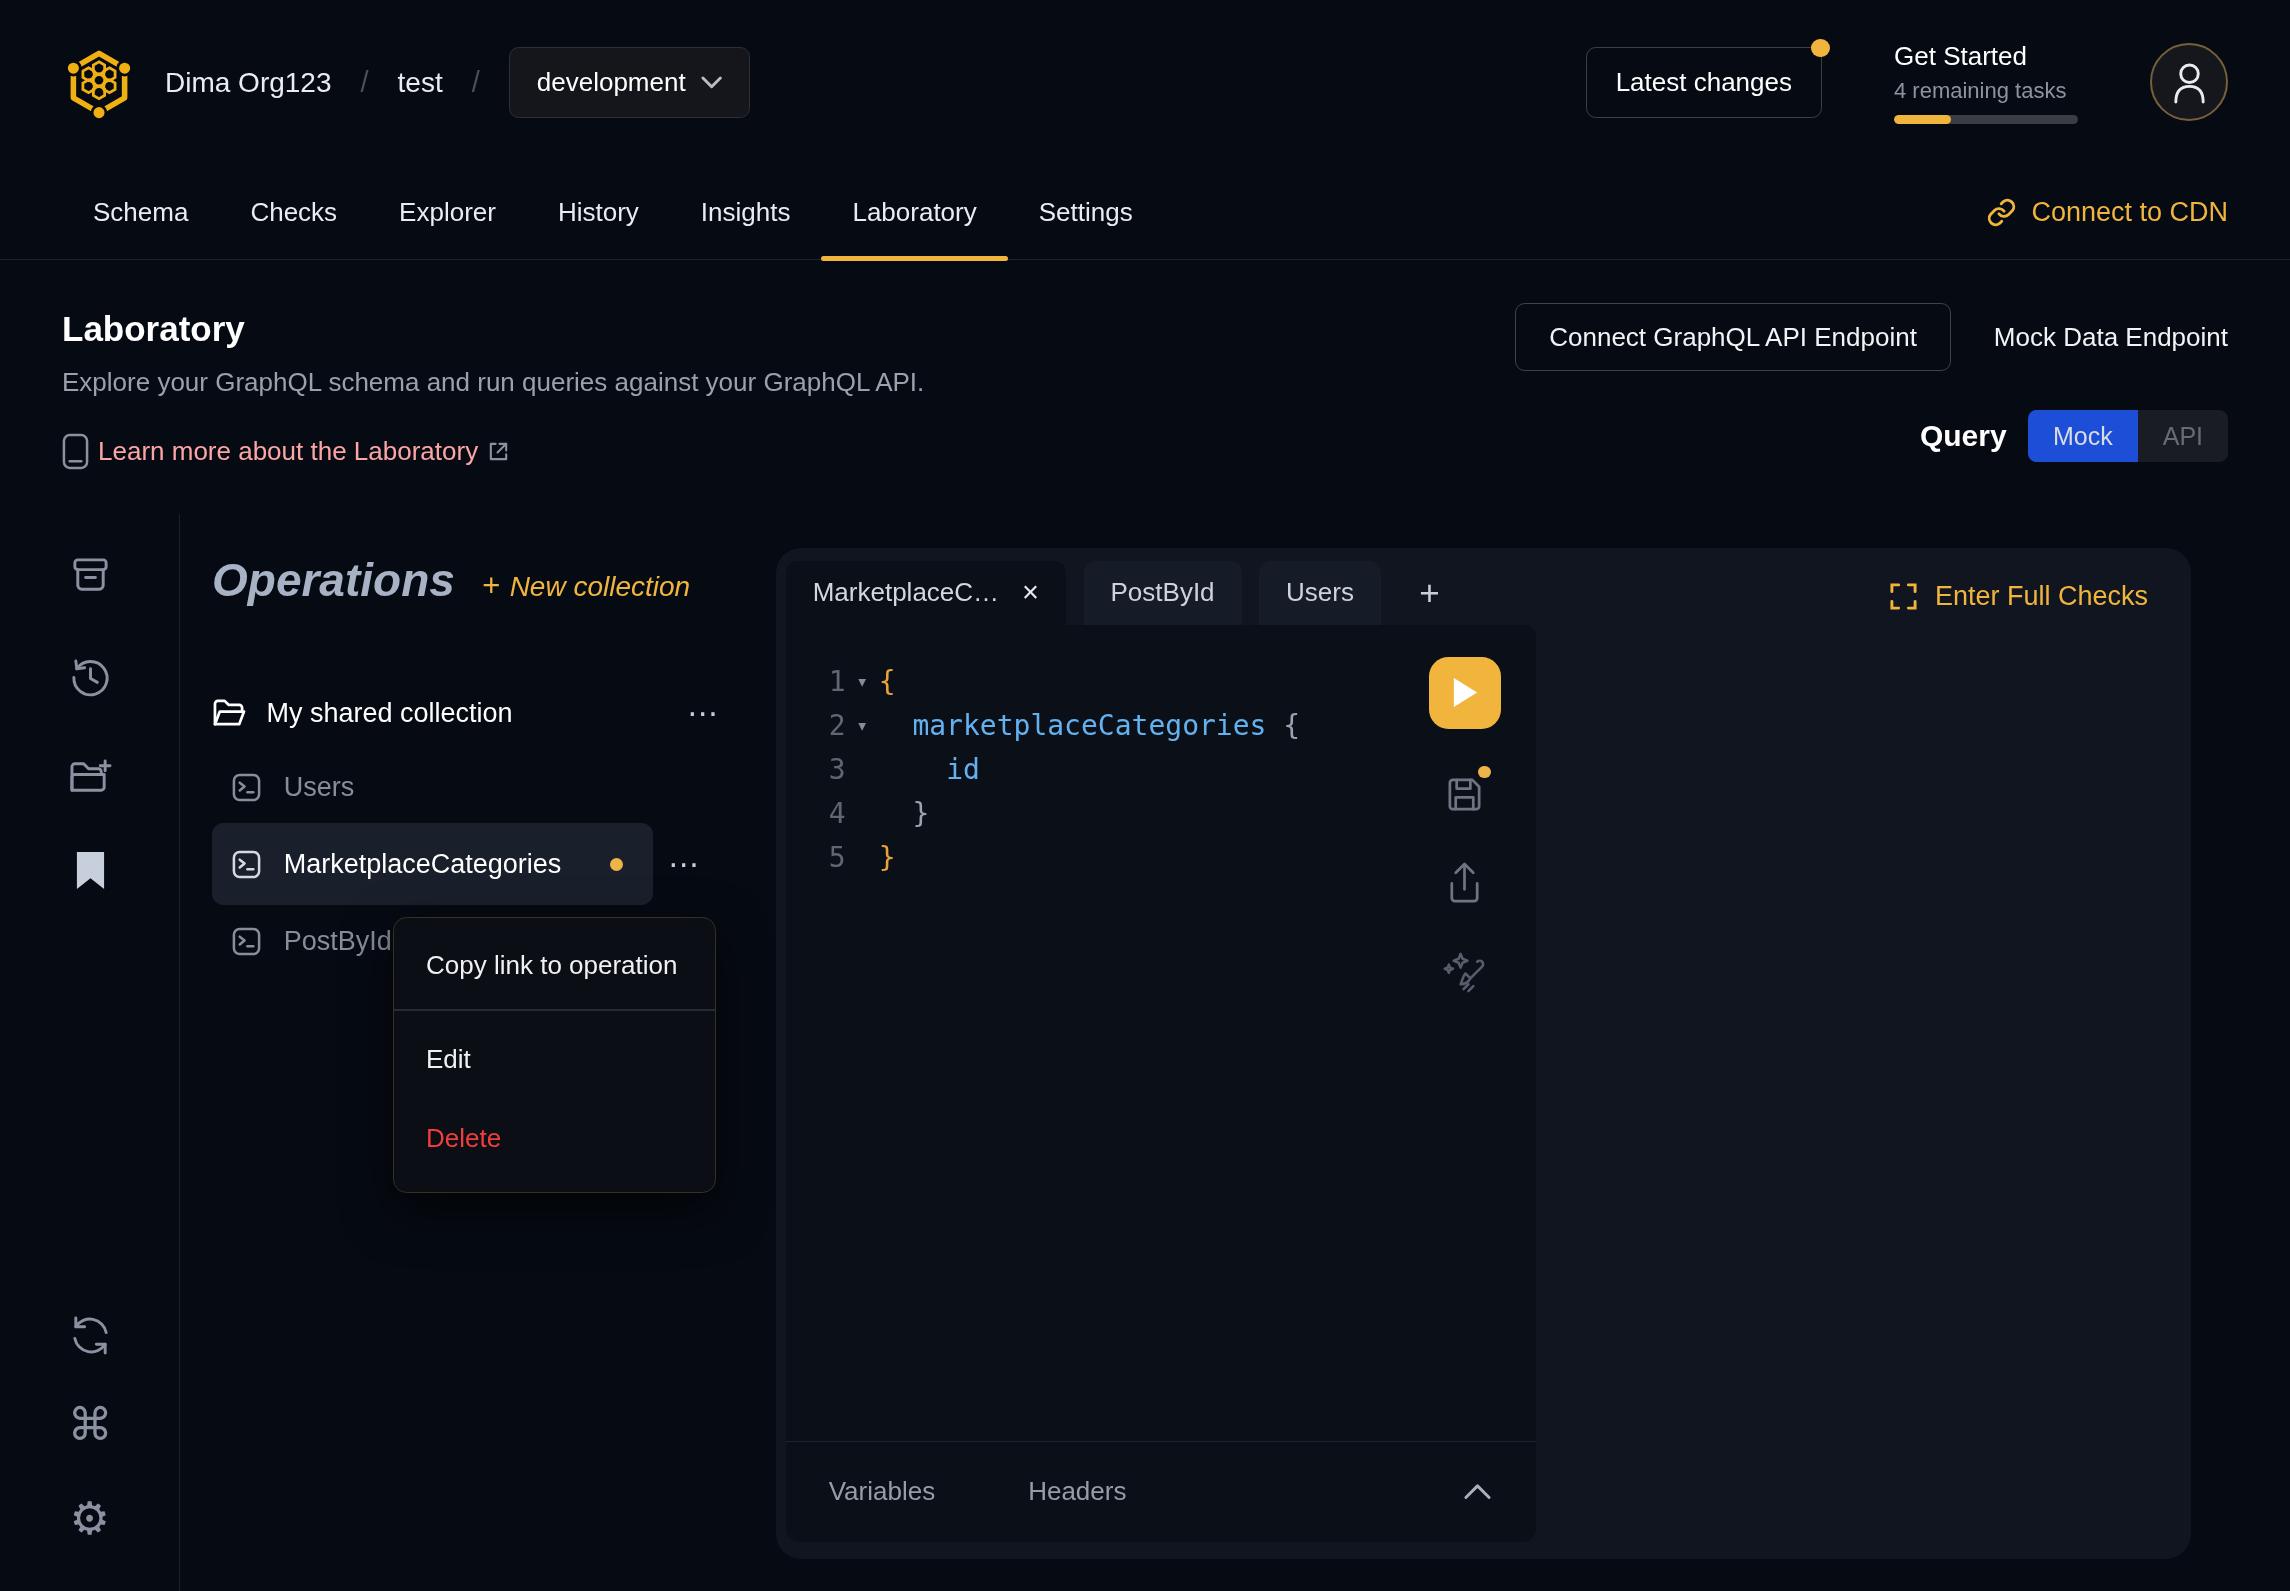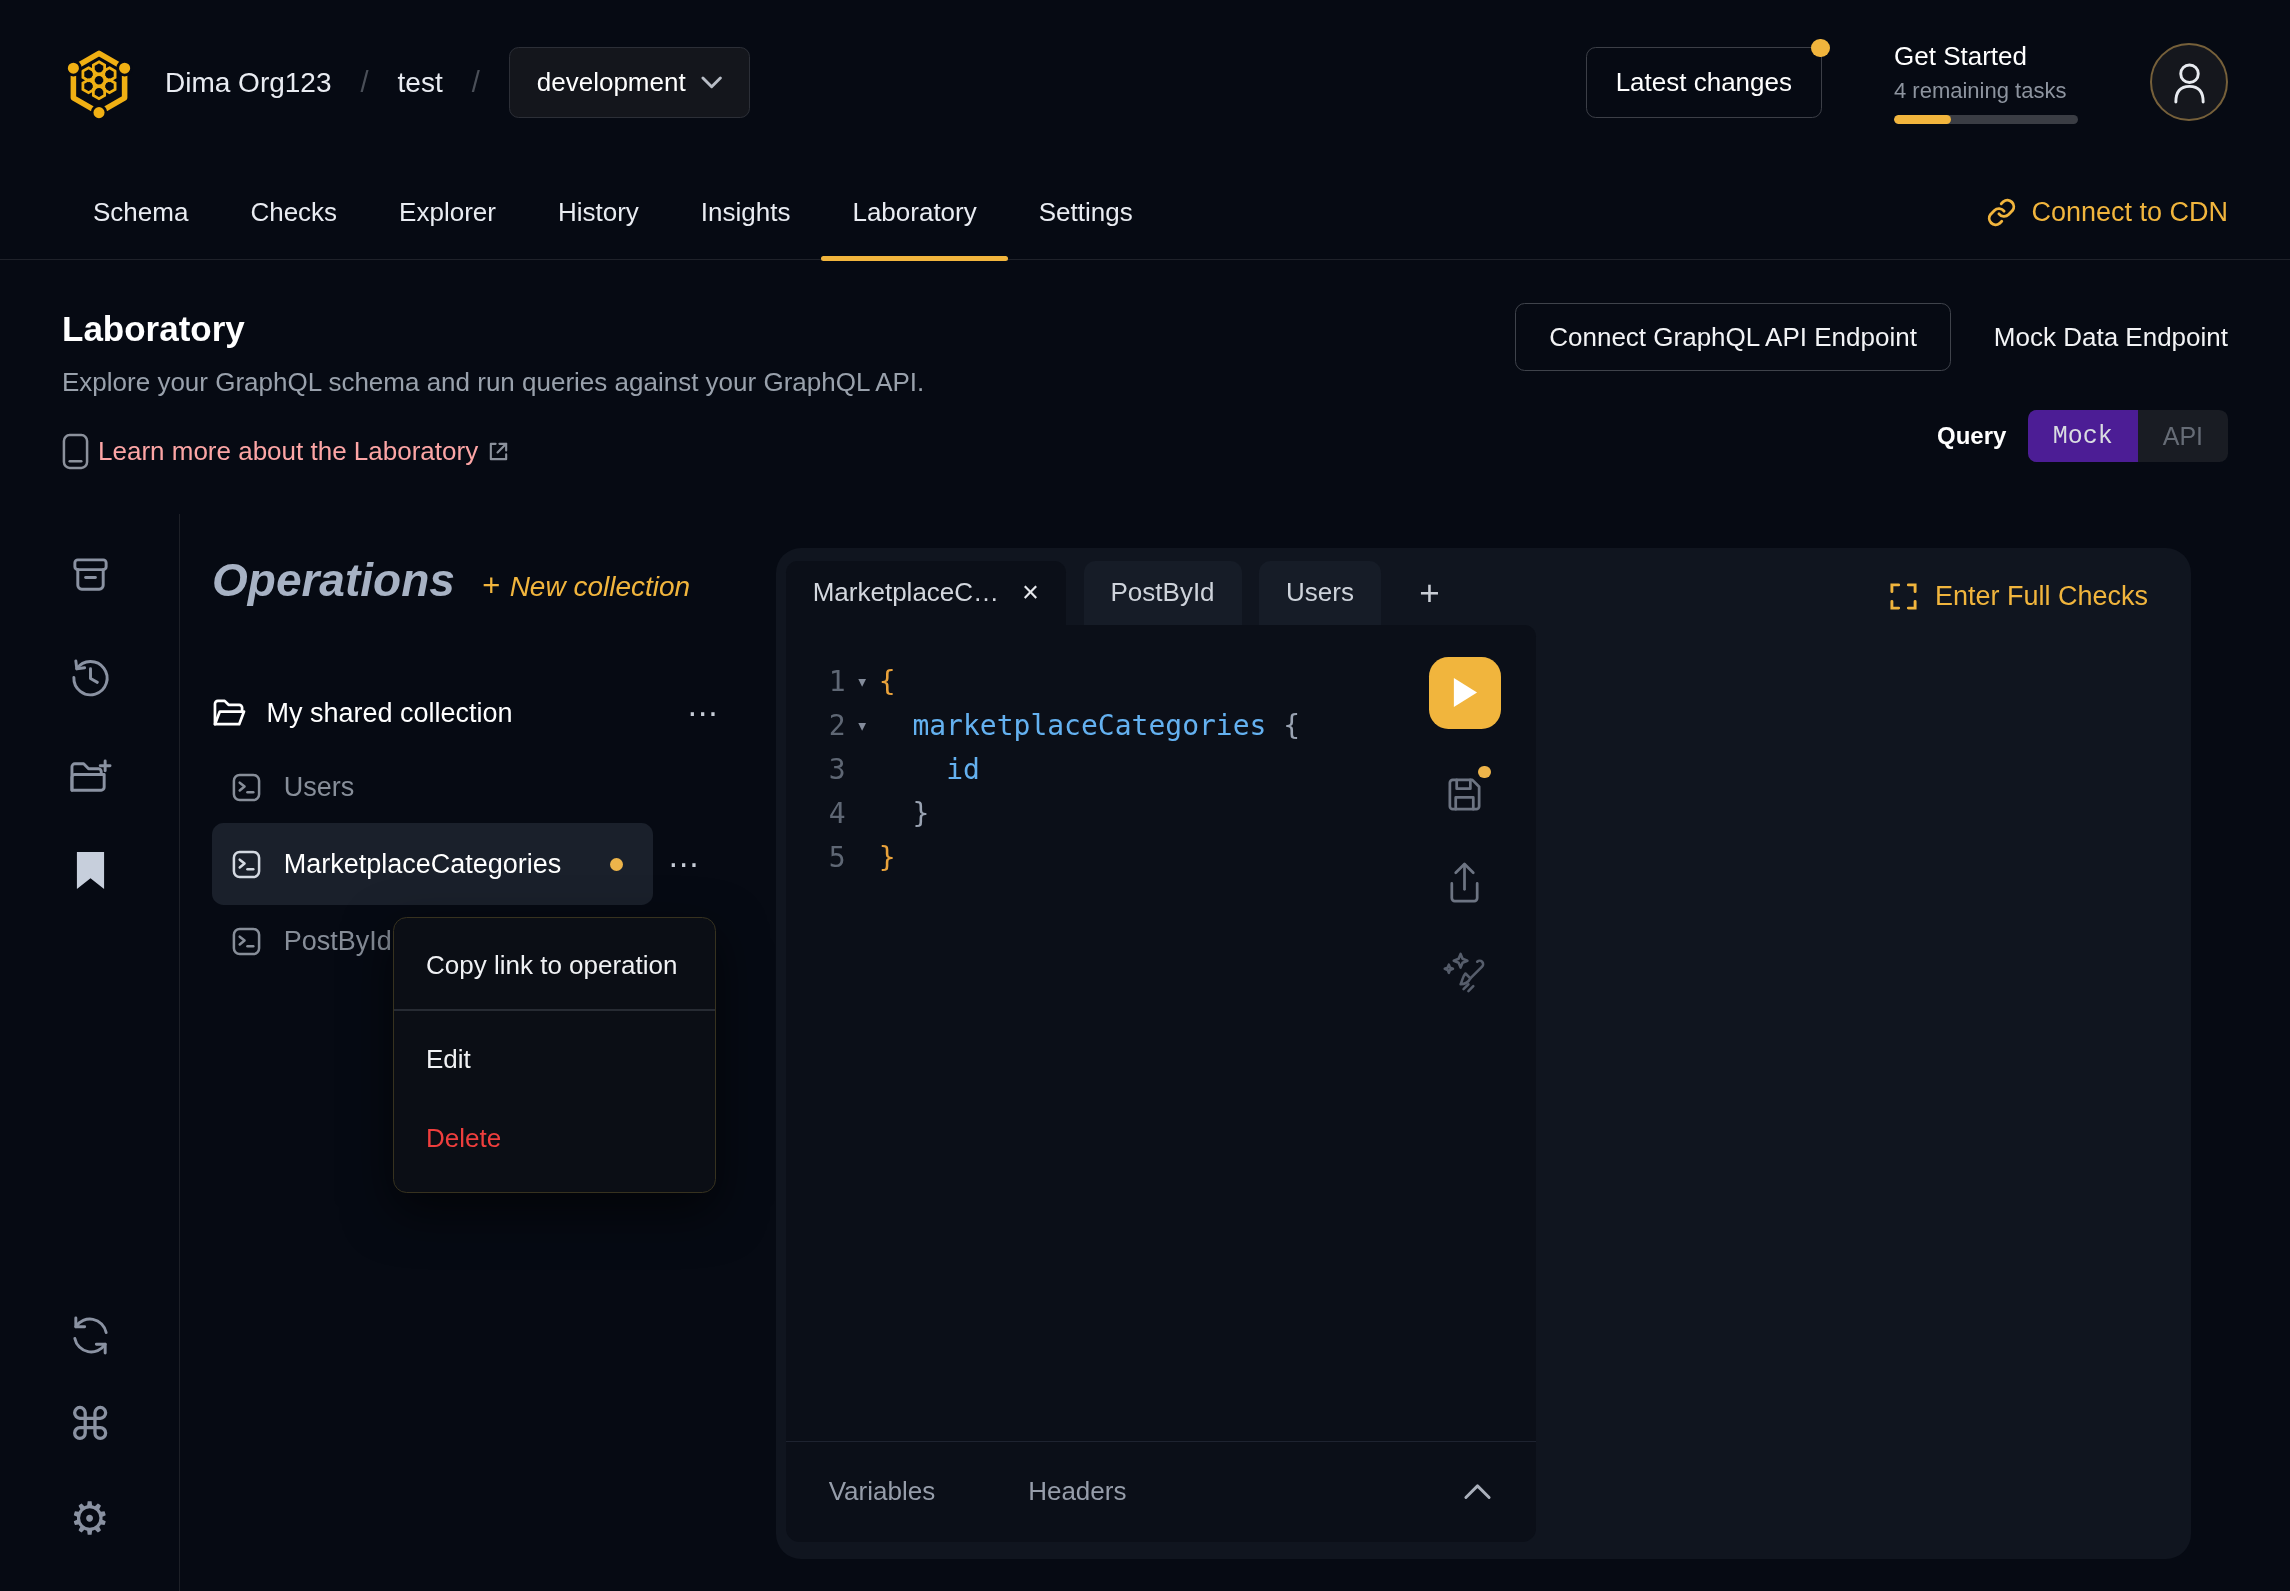--- a/index.html
+++ b/index.html
@@ -32,24 +32,24 @@
   
   .page-head { position:relative; height:254px; padding:49px 62px 0; }
   .pg-title { font-size:35px; font-weight:700; color:#fff; }
   .pg-sub { margin-top:17.5px; font-size:26px; color:#99a1ac; }
   .learn { margin-top:35px; display:flex; align-items:center; gap:9px; color:#fca5a5; font-size:26px; cursor:pointer; width:fit-content; }
   .ph-right { position:absolute; top:43px; right:62px; display:flex; flex-direction:column; align-items:flex-end; gap:39px; }
   .ph-row1 { display:flex; align-items:center; gap:43px; }
   .endpoint-btn { padding:17.5px 33px; border:1.9px solid #3f434b; border-radius:9.7px; font-size:26px; color:#f2f3f5; background:transparent; cursor:pointer; }
   .mock-endpoint { font-size:26px; color:#f2f3f5; cursor:pointer; }
   .ph-row2 { display:flex; align-items:center; gap:21.3px; }
-  .query-label { font-size:24px; font-weight:700; color:#fff; }
+  .query-label { font-size:30px; font-weight:700; color:#fff; }
   .toggle { display:flex; background:#191c23; border-radius:8.7px; overflow:hidden; }
   .seg { padding:11.6px 25px; font-size:25px; cursor:pointer; }
-  .seg.on { background:#4c1d95; color:#d9dce1;font-family:Liberation Mono, monospace; }
+  .seg.on { background:#1d4ed8; color:#d9dce1; }
   .seg.off { color:#666c76; }
 
   
   .main { position:relative; height:1077px; }
   .rail { position:absolute; left:0; top:0; bottom:0; width:180px; border-right:1.9px solid #1d2027; }
   .rail-ic { position:absolute; left:0; width:180px; display:flex; justify-content:center; cursor:pointer; color:#8a92a2; }
   .glyph { font-family:"DejaVu Sans", sans-serif; font-size:45px; line-height:1; color:#8a92a2; }
 
   .ops-head { position:absolute; left:212px; top:39px; display:flex; align-items:baseline; gap:27px;font-style:italic; }
   .ops-title { font-size:46px; font-weight:700; color:#a7b2c4; }

